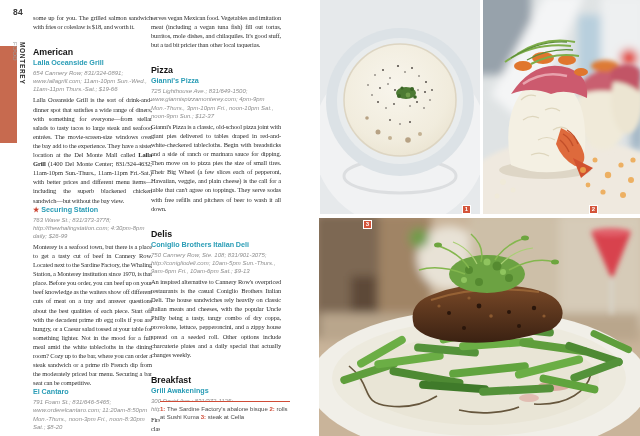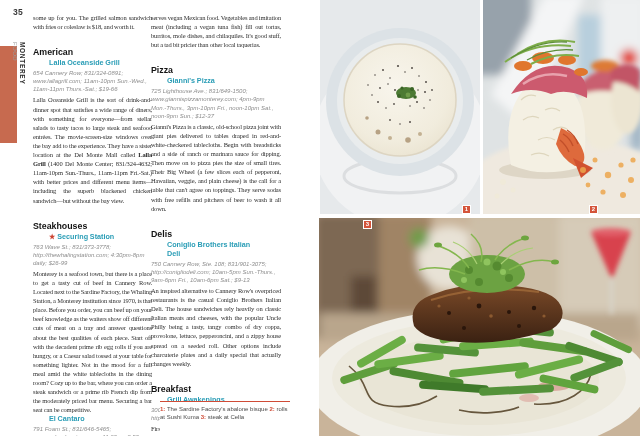--- a/index.html
+++ b/index.html
@@ -26,21 +26,21 @@
     letter-spacing:-0.15px;word-spacing:-0.2px;
   }
   .col1{left:33px;width:119px;}
   .col2{left:151px;width:130px;}
   .col p{margin:0;}
   h2.cat{
     font:bold 8.8px "Liberation Sans",sans-serif;color:#141414;margin:16px 0 1px;
     text-align:left;letter-spacing:0;
   }
   h3.name{
-    font:bold 7.2px "Liberation Sans",sans-serif;color:#2a9db6;margin:0 16px 2px;
+    font:bold 7.2px "Liberation Sans",sans-serif;color:#2a9db6;margin:0 0 2px;
     text-align:left;letter-spacing:0;
   }
   h3.name .star{color:#cc4432;font-size:7px;margin-right:2px;}
   p.details{
     font:italic 6px "Liberation Sans",sans-serif;line-height:8.1px;color:#8e8e8e;
     margin:0 0 2px;text-align:left;letter-spacing:0;word-spacing:0;
   }
   .body b{font-weight:bold;}
   .caption{
     position:absolute;left:160px;top:401px;width:130px;height:35px;background:#fff;
@@ -58,35 +58,34 @@
     background:#d4543a;border:1px solid #ffffff;
     color:#fff;font:bold 6px/7px "Liberation Sans",sans-serif;text-align:center;
   }
   #badge1{left:462px;top:205px;}
   #badge2{left:589px;top:205px;}
   #badge3{left:363px;top:220px;}
 </style>
 </head>
 <body>
 
-<div class="page-number">35</div>
+<div class="page-number">84</div>
 
 <div class="sidebar-tab"></div>
 <div class="side-region">MONTEREY</div>
 <div class="side-section">FOOD</div>
 
 <div class="col col1">
   <p class="body">some up for you. The grilled salmon sandwich with fries or coleslaw is $18, and worth it.</p>
 
   <h2 class="cat">American</h2>
   <h3 class="name">Lalla Oceanside Grill</h3>
   <p class="details">654 Cannery Row; 831/324-0891; www.lallagrill.com; 11am-10pm Sun.-Wed., 11am-11pm Thurs.-Sat.; $19-66</p>
   <p class="body"><span>Lalla Oceanside Grill is the sort of drink-and-dinner spot that satisfies a wide range of diners, with something for everyone—from stellar salads to tasty tacos to large steak and seafood entrées. The movie-screen-size windows over the bay add to the experience. They have a sister location at the Del Monte Mall called </span><b>Lalla Grill</b><span> (1400 Del Monte Center; 831/324-4632; 11am-10pm Sun.-Thurs., 11am-11pm Fri.-Sat.) with better prices and different menu items—including the superb blackened chicken sandwich—but without the bay view.</span></p>
 
-  <h2 class="cat">Steakhouses</h2>
   <h3 class="name"><span class="star">★</span><span>Securing Station</span></h3>
   <p class="details">763 Wave St.; 831/373-3778; http://thewhalingstation.com; 4:30pm-8pm daily; $26-99</p>
   <p class="body">Monterey is a seafood town, but there is a place to get a tasty cut of beef in Cannery Row. Located next to the Sardine Factory, the Whaling Station, a Monterey institution since 1970, is that place. Before you order, you can beef up on your beef knowledge as the waiters show off different cuts of meat on a tray and answer questions about the best qualities of each piece. Start off with the decadent prime rib egg rolls if you are hungry, or a Caesar salad tossed at your table for something lighter. Not in the mood for a full meal amid the white tablecloths in the dining room? Cozy up to the bar, where you can order a steak sandwich or a prime rib French dip from the moderately priced bar menu. Securing a bar seat can be competitive.</p>
 
   <h3 class="name">El Cantaro</h3>
   <p class="details">791 Foam St.; 831/646-5465; www.orderelcantaro.com; 11:20am-8:50pm Mon.-Thurs., noon-3pm Fri., noon-8:30pm Sat.; $8-20</p>
 
 </div>
 
 <div class="col col2">

